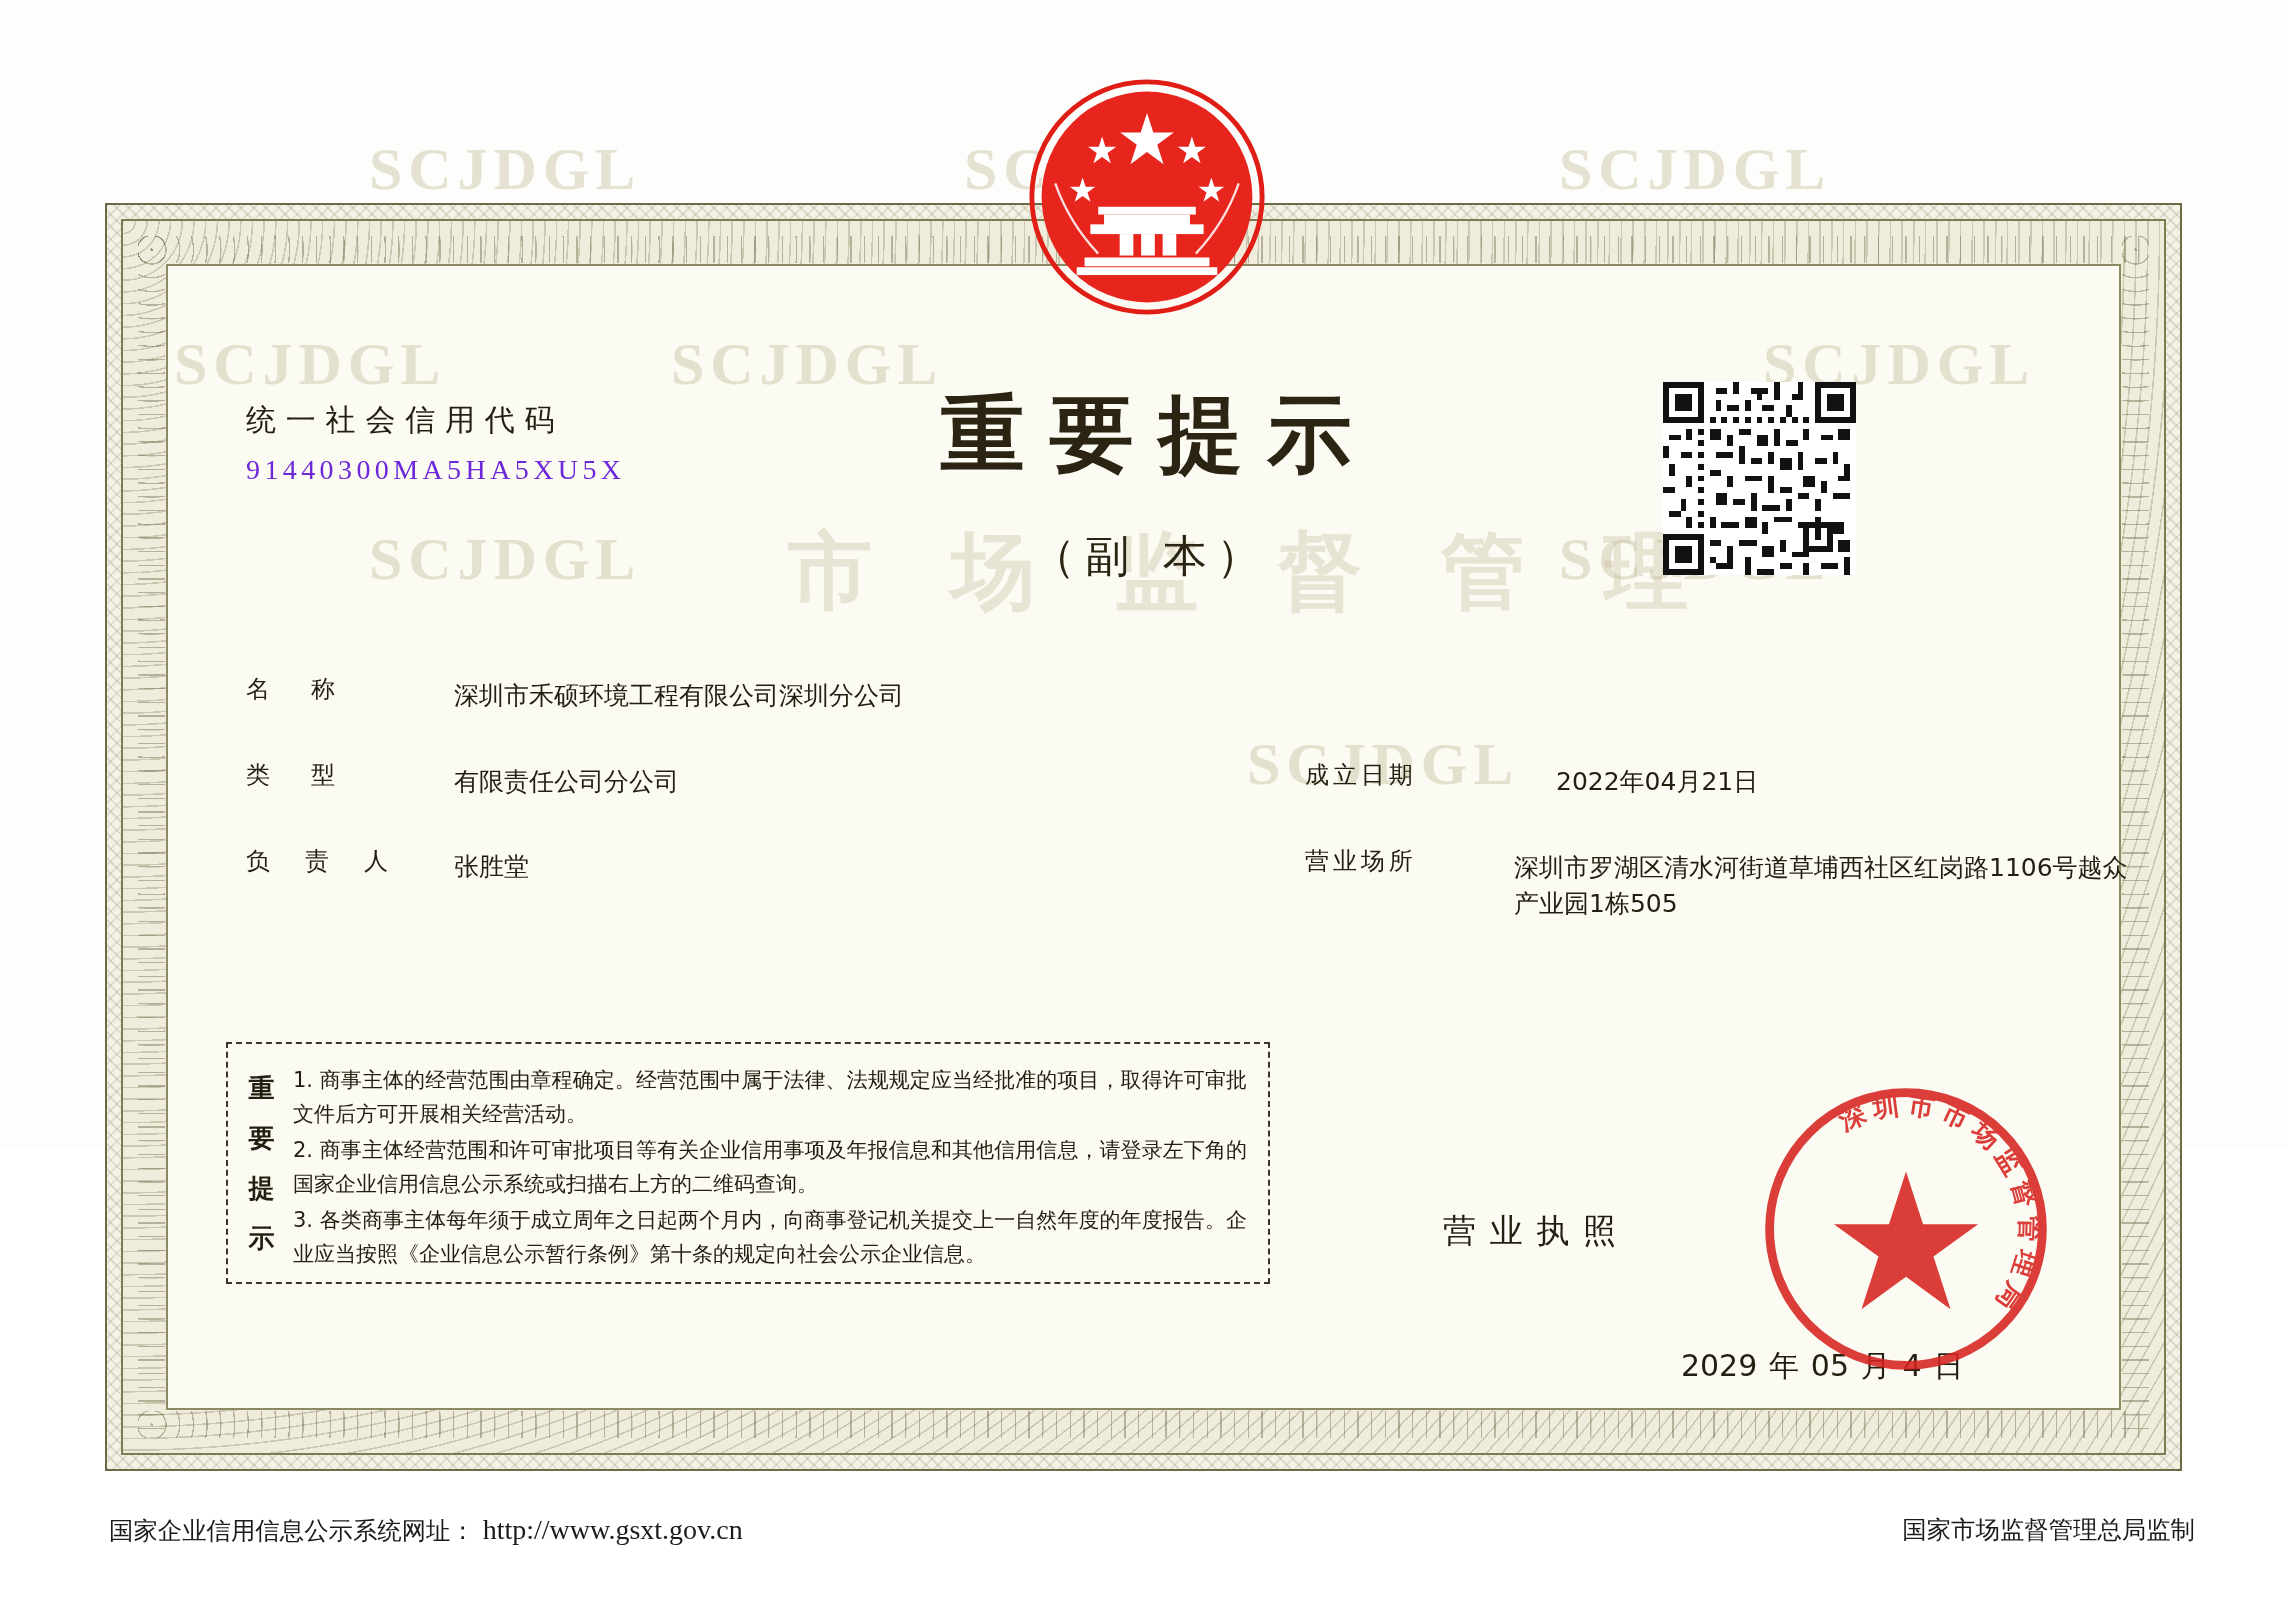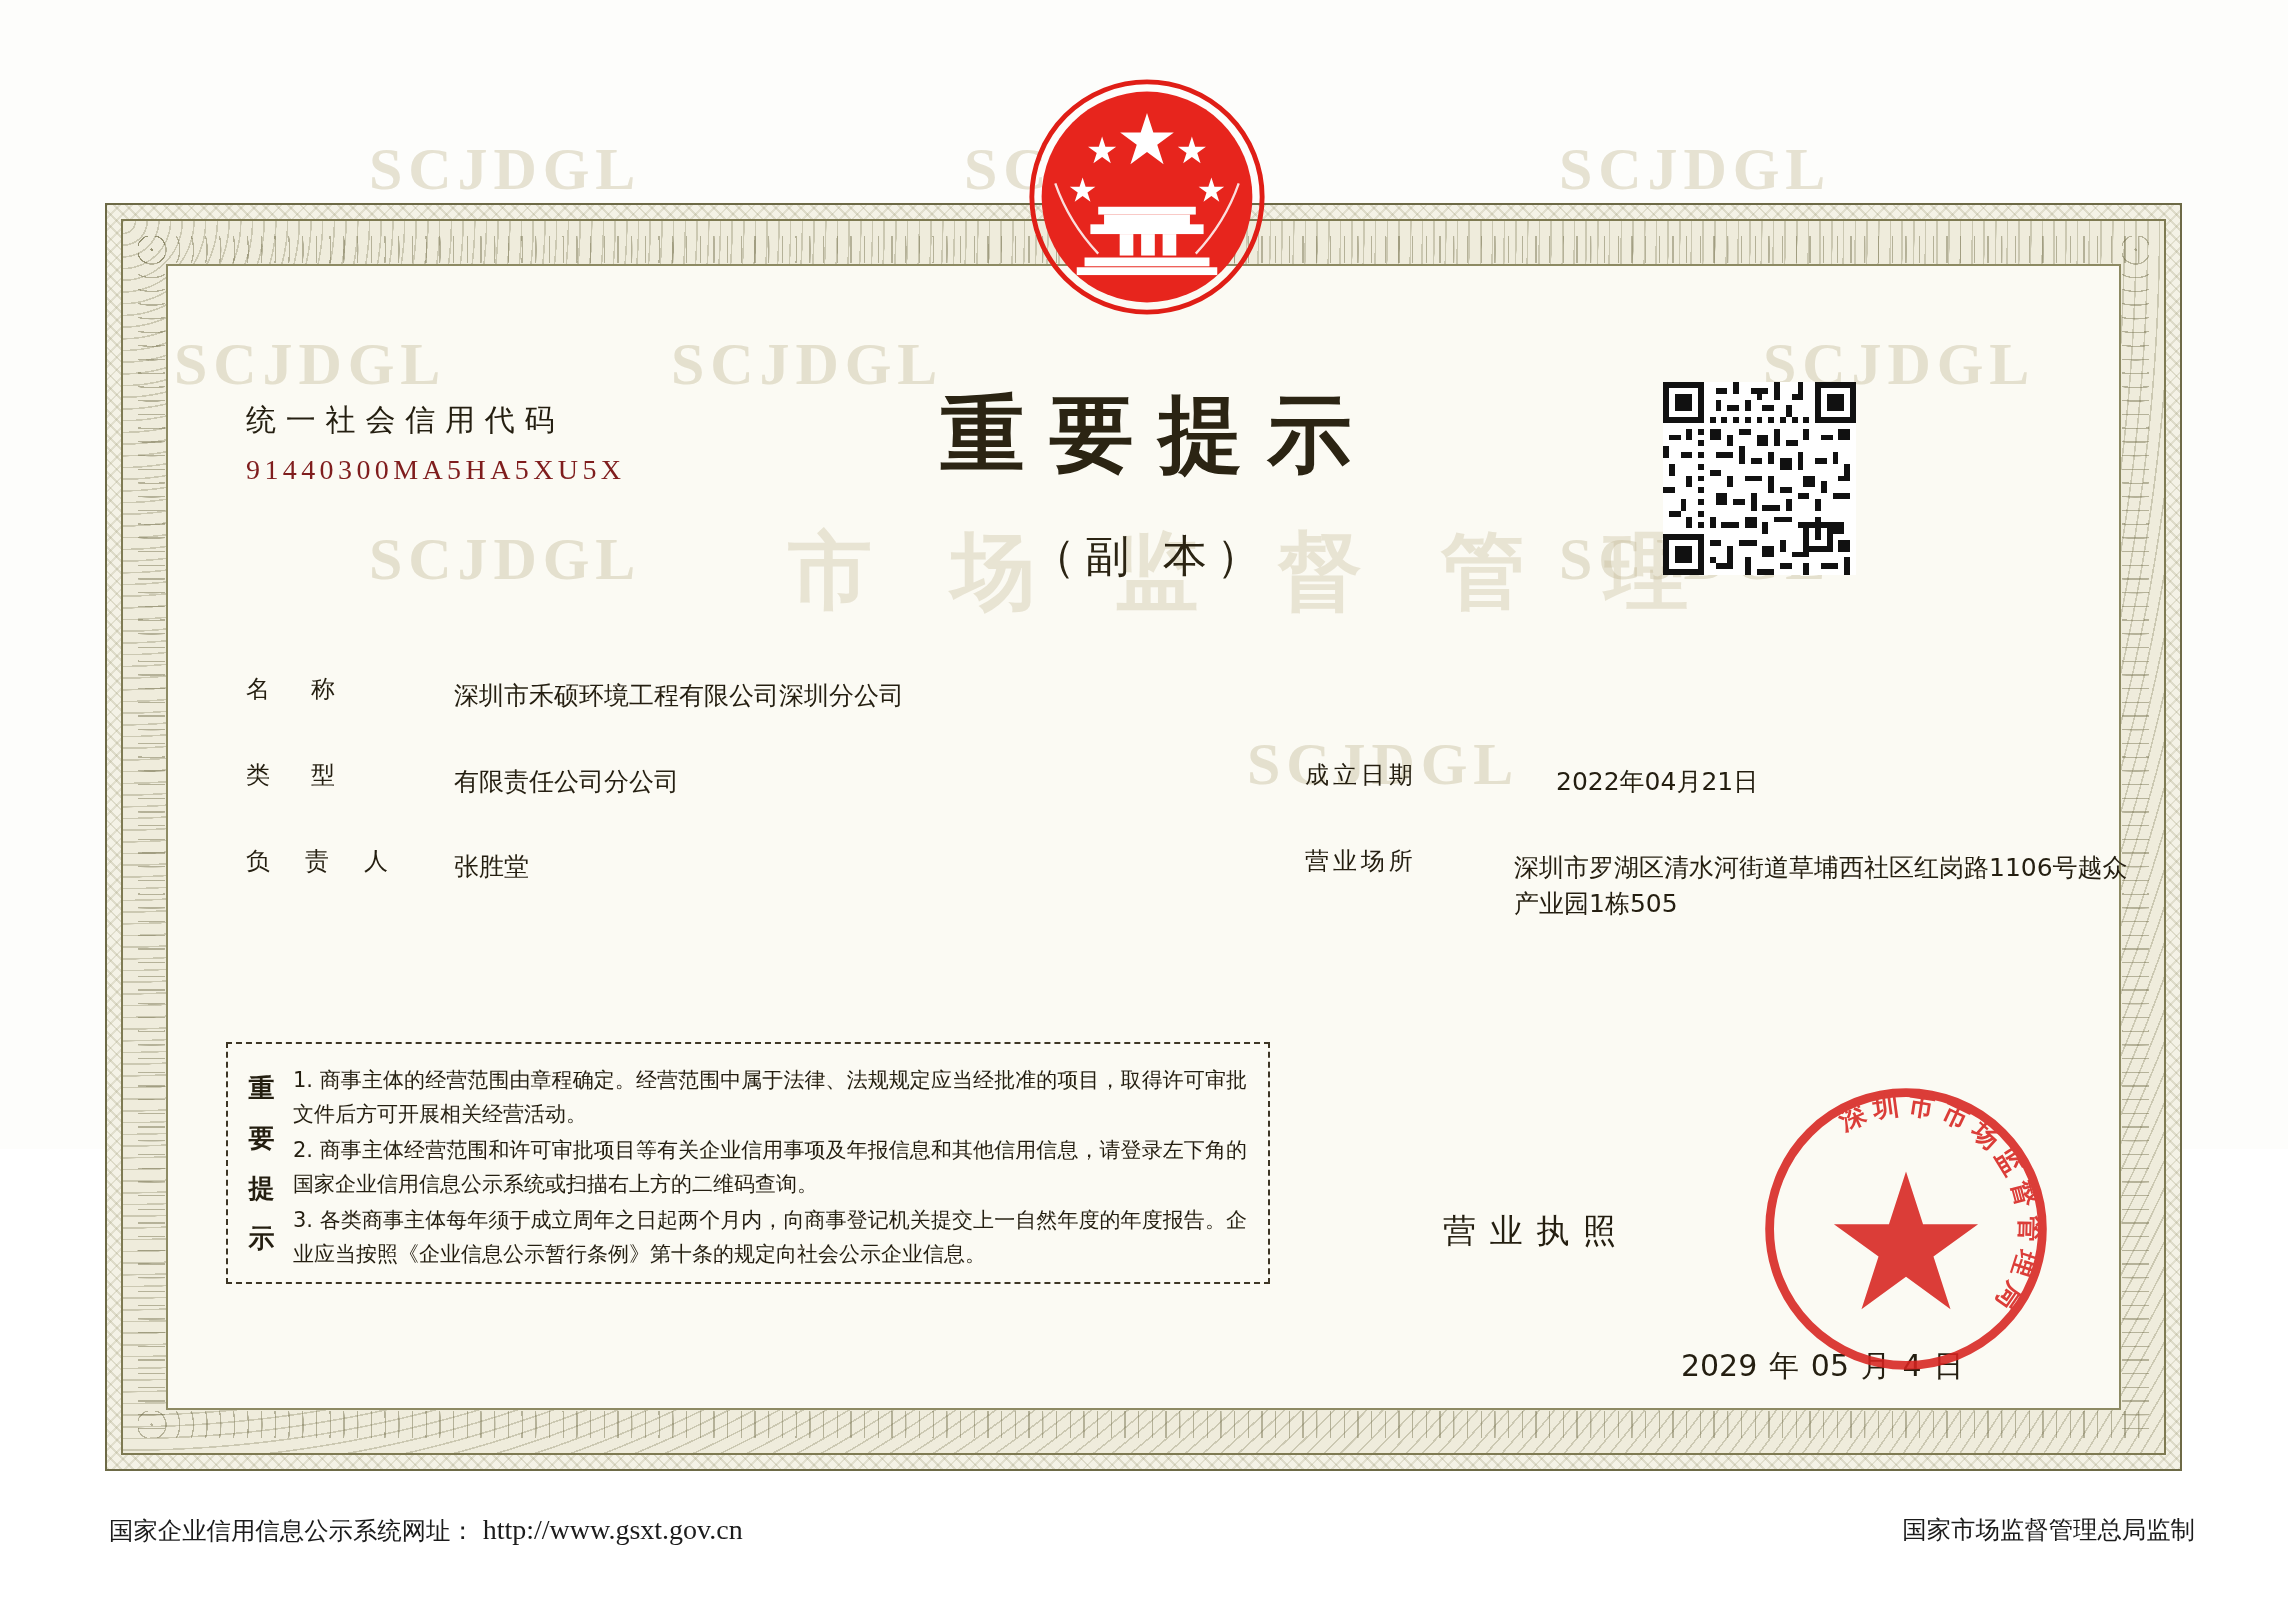--- a/index.html
+++ b/index.html
@@ -145,21 +145,21 @@
     color: #241e10;
     z-index: 5;
   }
   .credit-code {
     position: absolute;
     left: 246px;
     top: 454px;
     font-family: "Liberation Serif", serif;
     font-size: 28px;
     letter-spacing: 4.4px;
-    color: #7f1d1d;
+    color: #6d28d9;
     z-index: 5;
   }
 
   
   .qr {
     position: absolute;
     left: 1663px;
     top: 382px;
     width: 193px;
     height: 193px;

